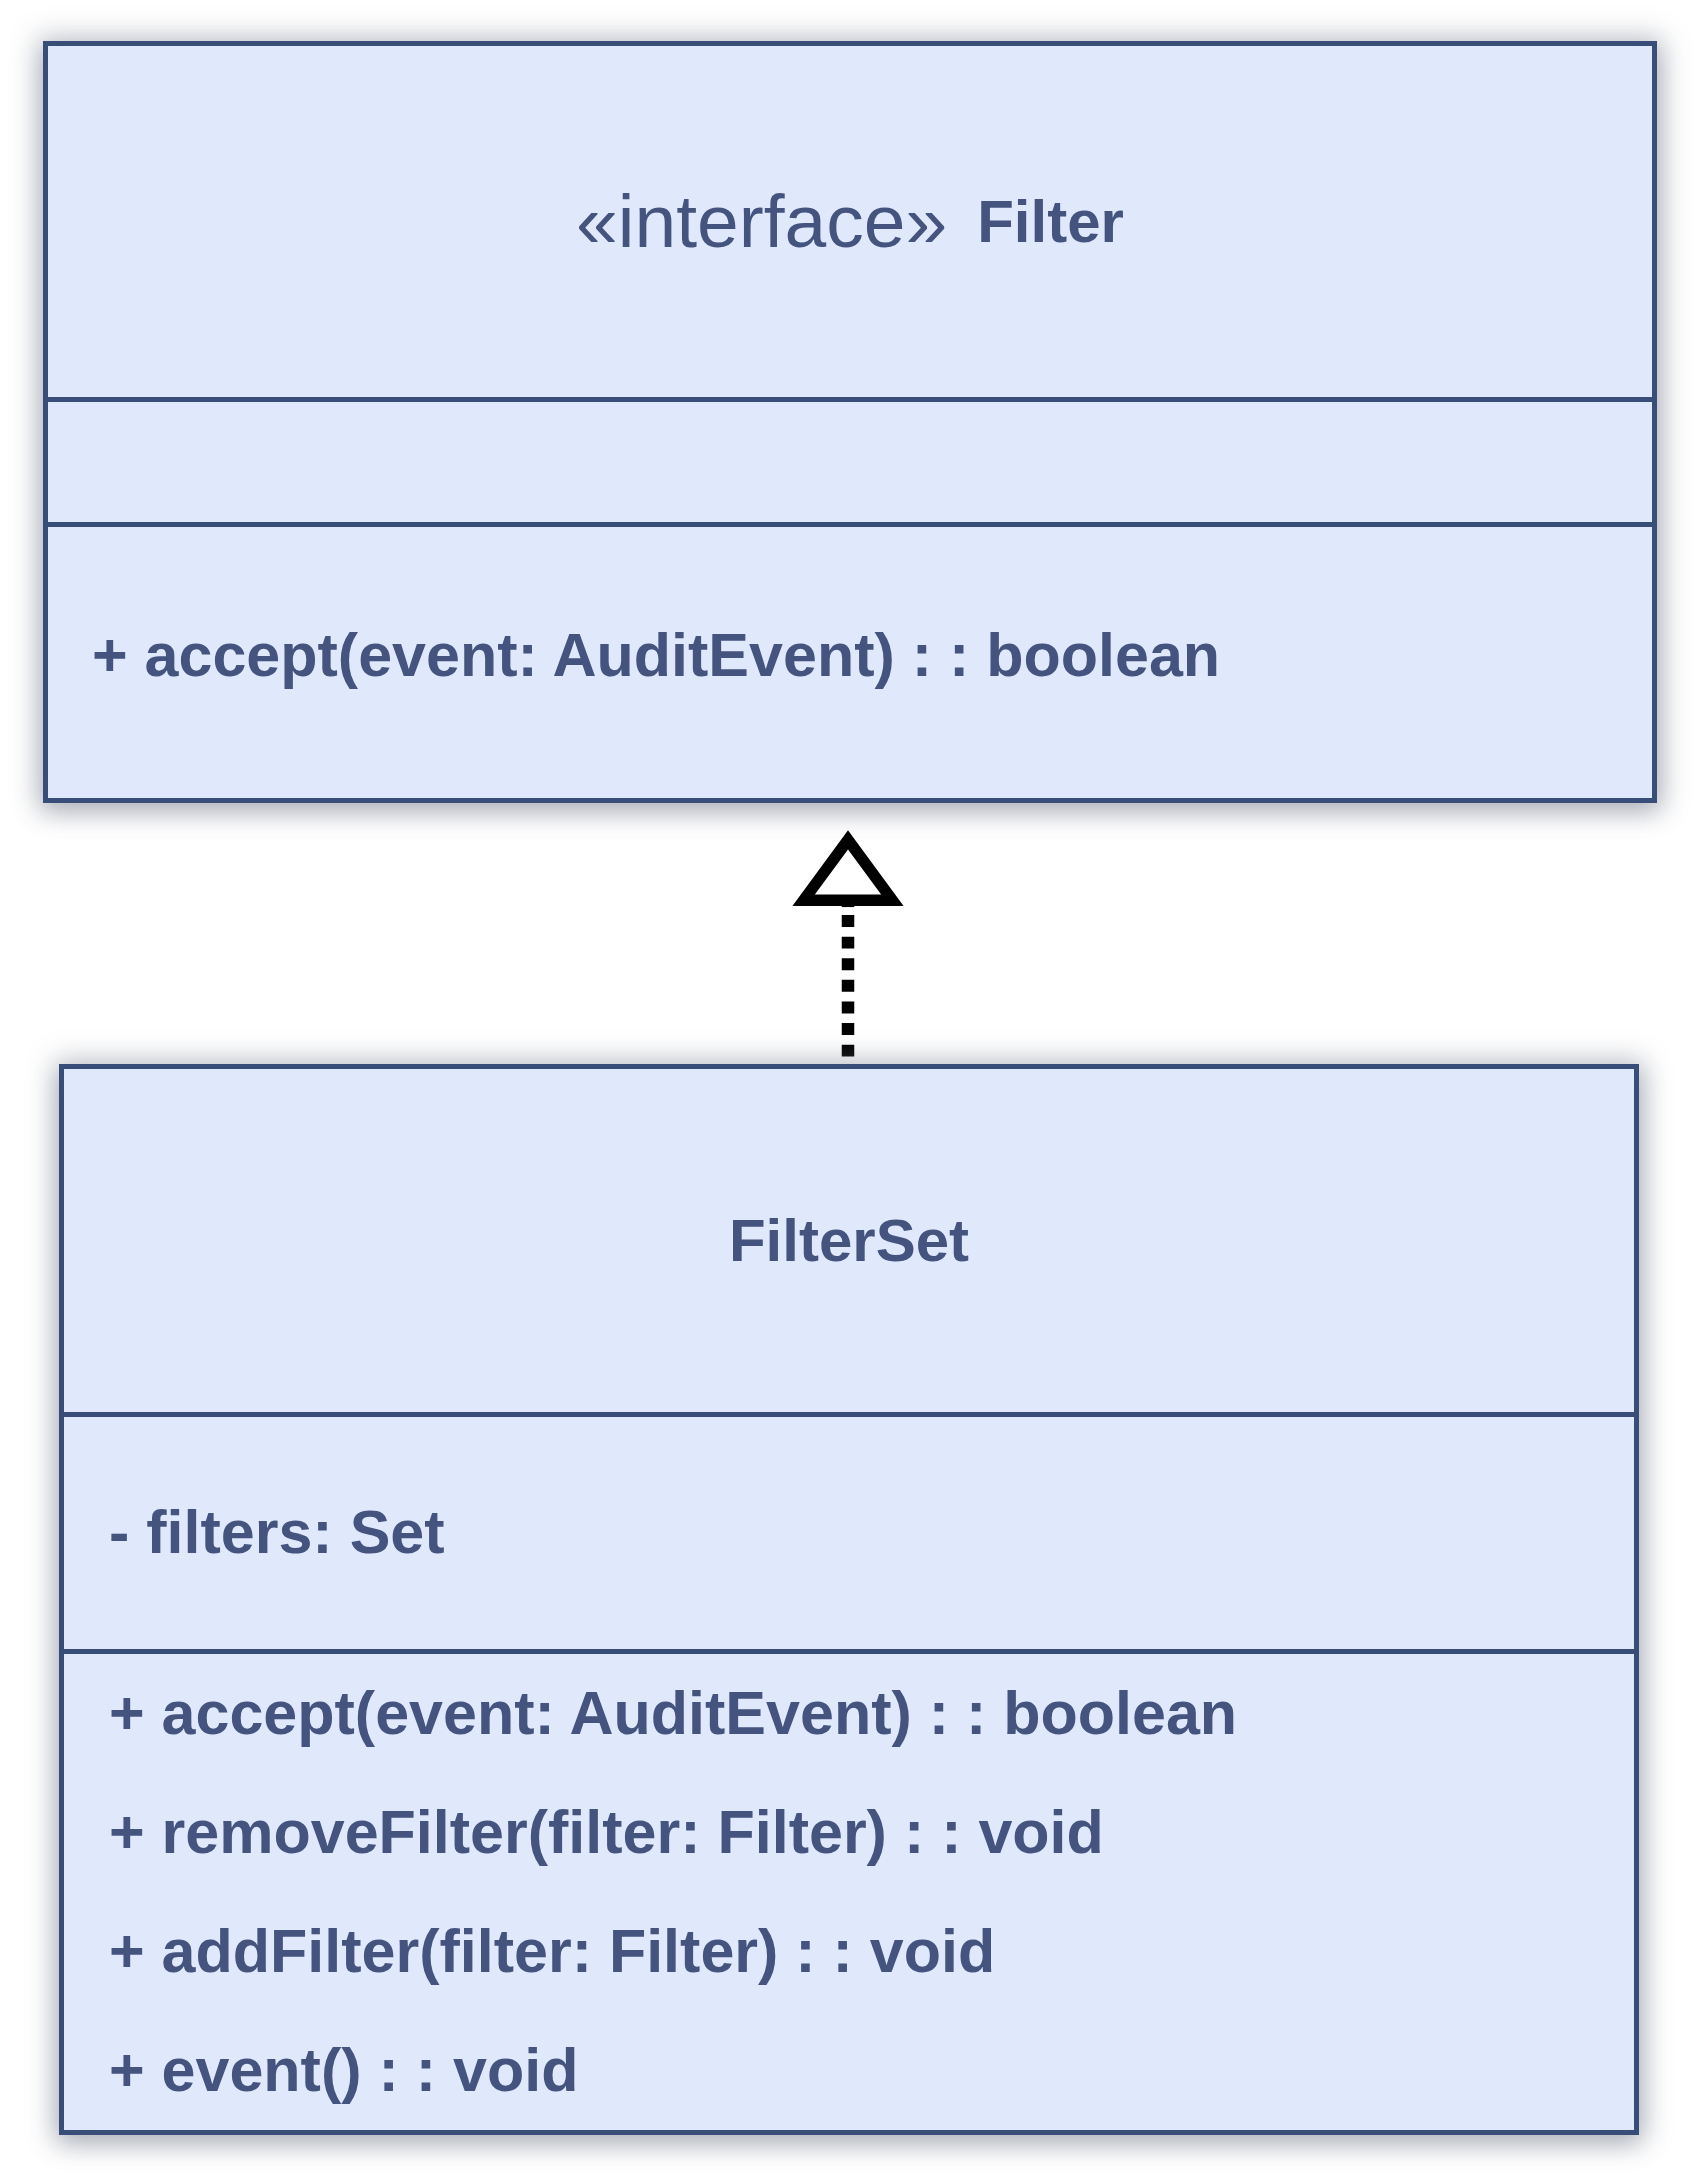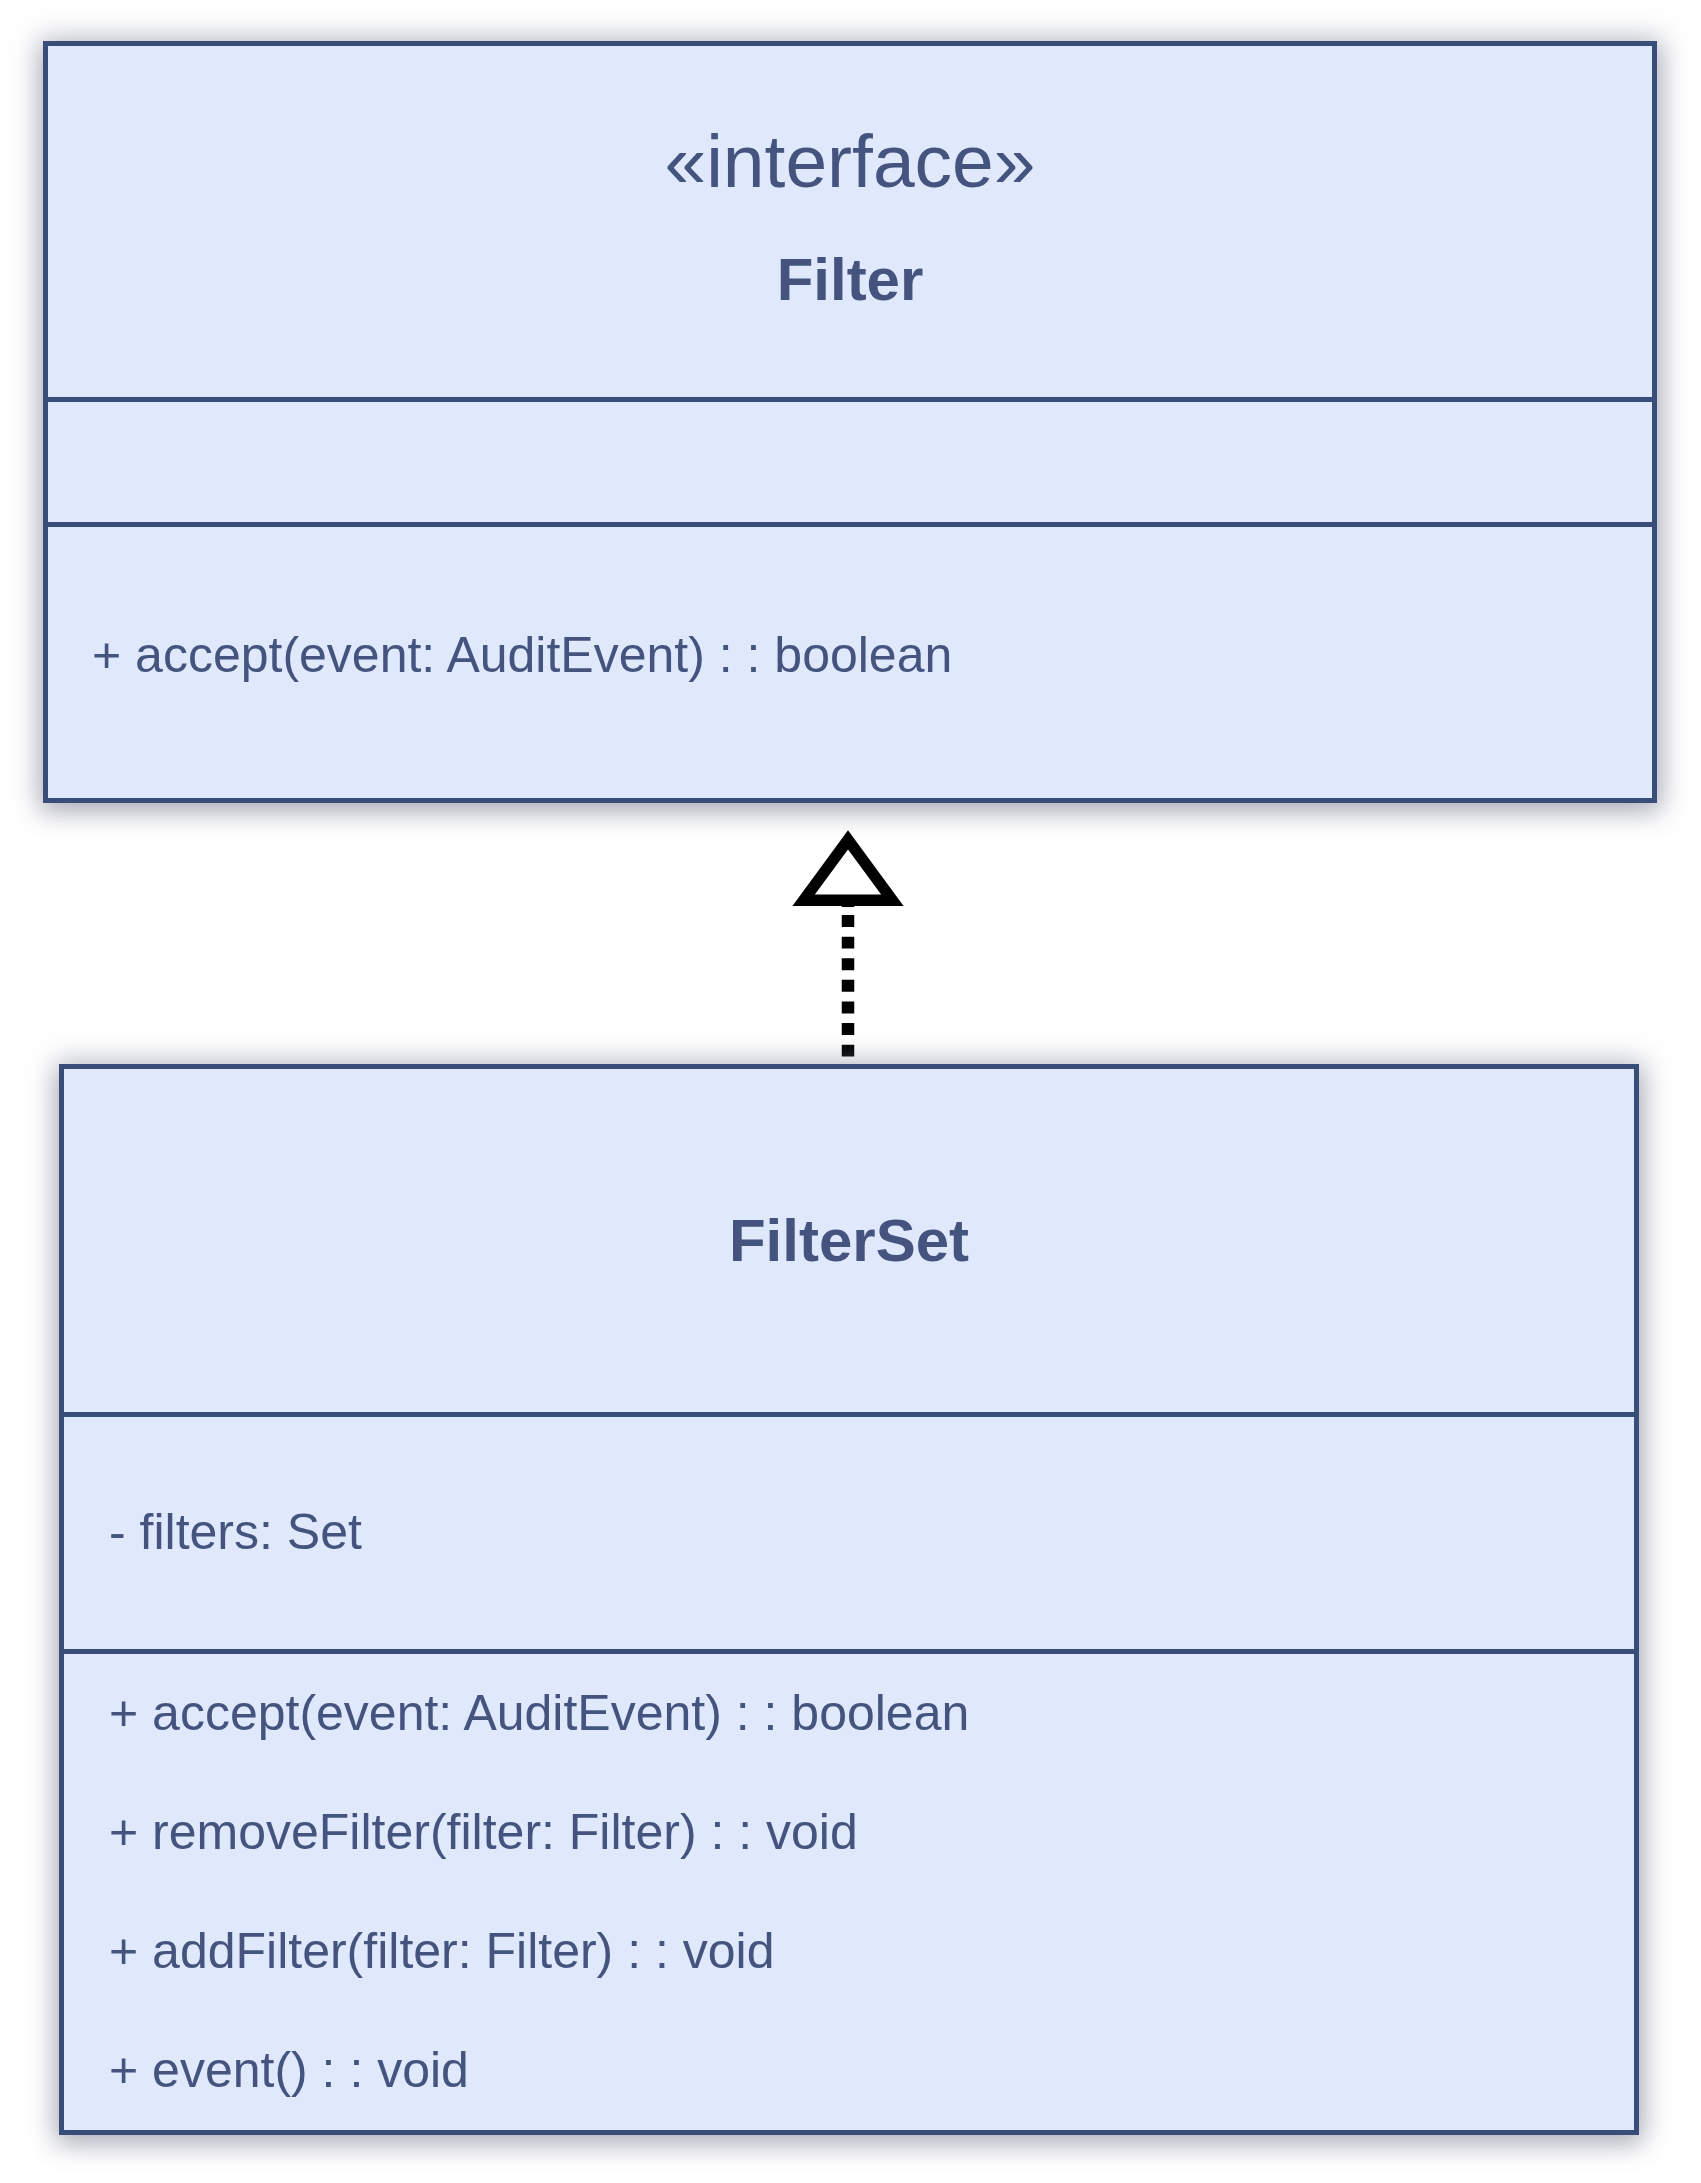--- a/index.html
+++ b/index.html
@@ -26,21 +26,21 @@
     display: flex;
     flex-direction: column;
   }
   .compartment { width: 100%; }
   .compartment + .compartment { border-top: 5.1px solid var(--box-border); }
 
   
   .box-filter { left: 43px; top: 41px; width: 1614px; height: 762px; }
   .box-filter .header {
     height: 351px;
-    display: flex; flex-direction: column;
+    display: flex; flex-direction: row;
     align-items: center; justify-content: center;
     gap: 30px;
   }
   .box-filter .attrs { height: 125px; }
   .box-filter .methods {
     flex: 1;
     display: flex; flex-direction: column; justify-content: center;
     padding-left: 44px; padding-bottom: 13.6px;
   }
 
@@ -57,21 +57,21 @@
     margin-top: 48px;
   }
   .box-filterset .methods {
     flex: 1;
     display: flex; flex-direction: column; justify-content: center;
     padding-left: 45px;
   }
 
   .stereotype { font-size: 75px; line-height: 85px; }
   .class-name { font-size: 60px; line-height: 91px; font-weight: bold; }
-  .member { font-size: 50px; line-height: 119px; white-space: pre; }
+  .member { font-size: 61px; line-height: 119px; white-space: pre; font-weight: bold; }
   .box-filter .member { line-height: 85px; }
 
   .realization-arrow {
     position: absolute;
     left: 757px; top: 803px;
     width: 182px; height: 261px;
   }
 </style>
 </head>
 <body>

